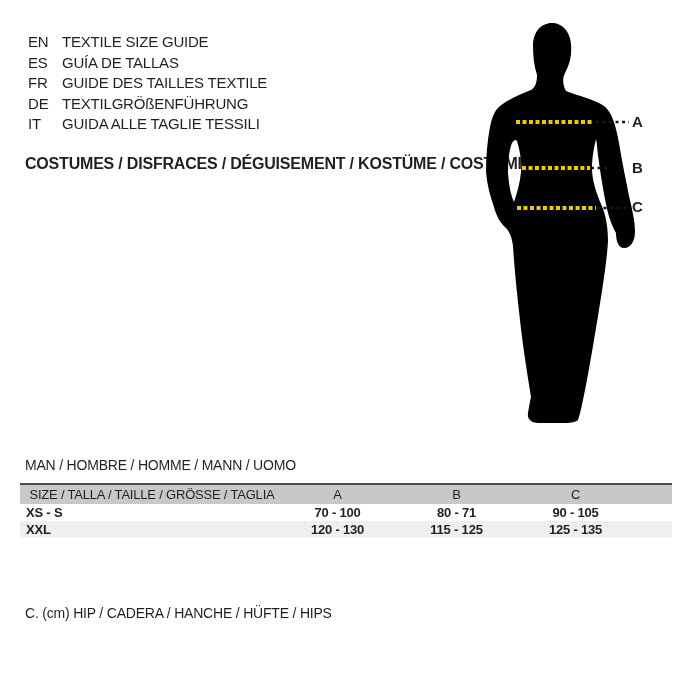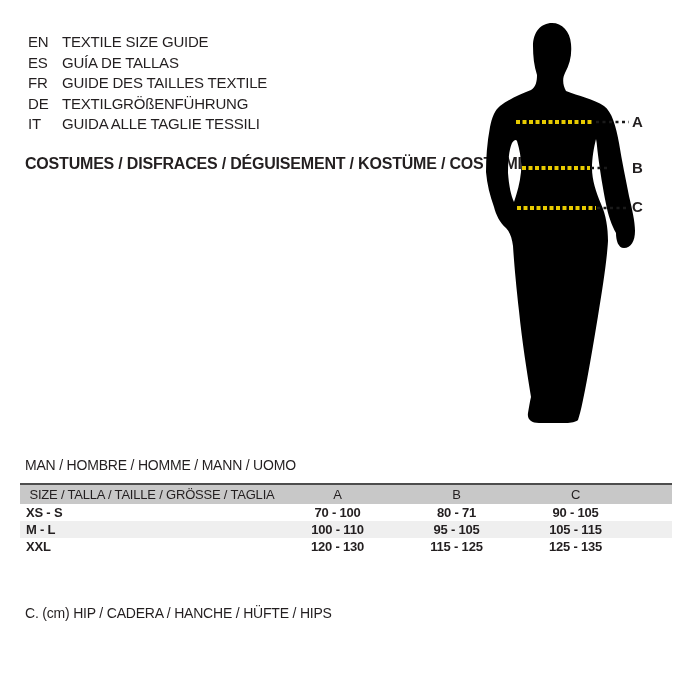--- a/index.html
+++ b/index.html
@@ -150,26 +150,20 @@
       </tr>
     </thead>
     <tbody>
       <tr>
         <td class="cell-left">XS - S</td>
         <td class="cell-center">70 - 100</td>
         <td class="cell-center">80 - 71</td>
         <td class="cell-center col-c">90 - 105</td>
       </tr>
       <tr>
-        <td class="cell-left">M - L</td>
-        <td class="cell-center">100 - 110</td>
-        <td class="cell-center">95 - 105</td>
-        <td class="cell-center col-c">105 - 115</td>
-      </tr>
-      <tr>
         <td class="cell-left">XXL</td>
         <td class="cell-center">120 - 130</td>
         <td class="cell-center">115 - 125</td>
         <td class="cell-center col-c">125 - 135</td>
       </tr>
     </tbody>
   </table>
 
   <div class="legend">
     <div>C. (cm) HIP / CADERA / HANCHE / HÜFTE / HIPS</div>

